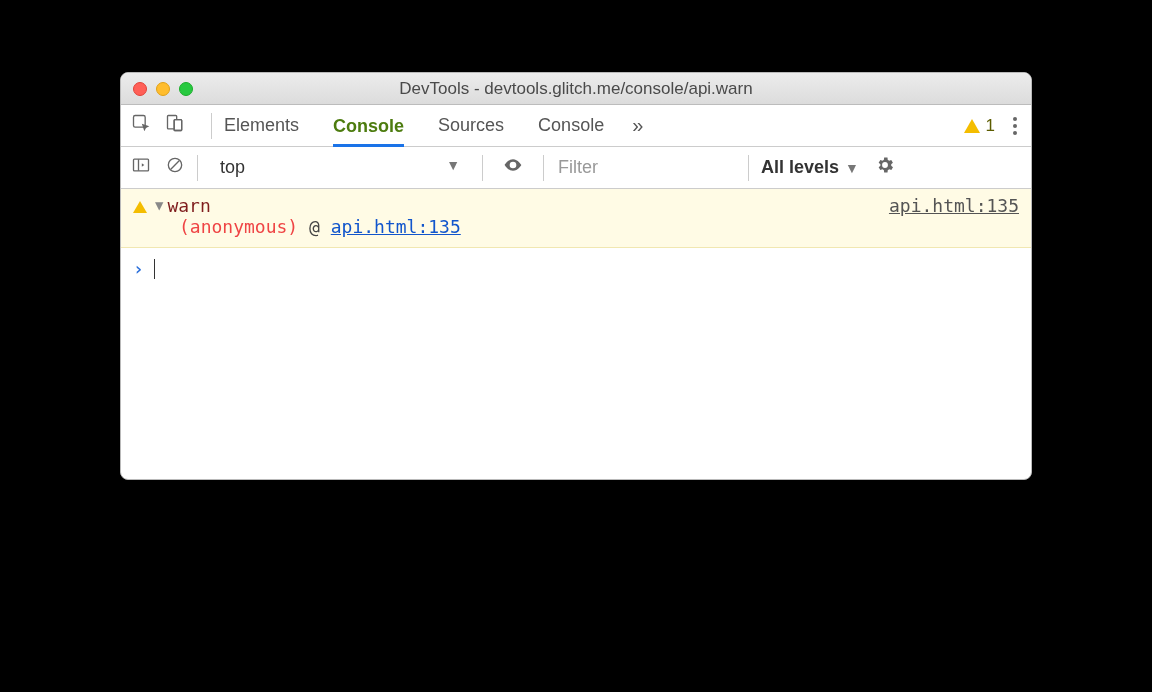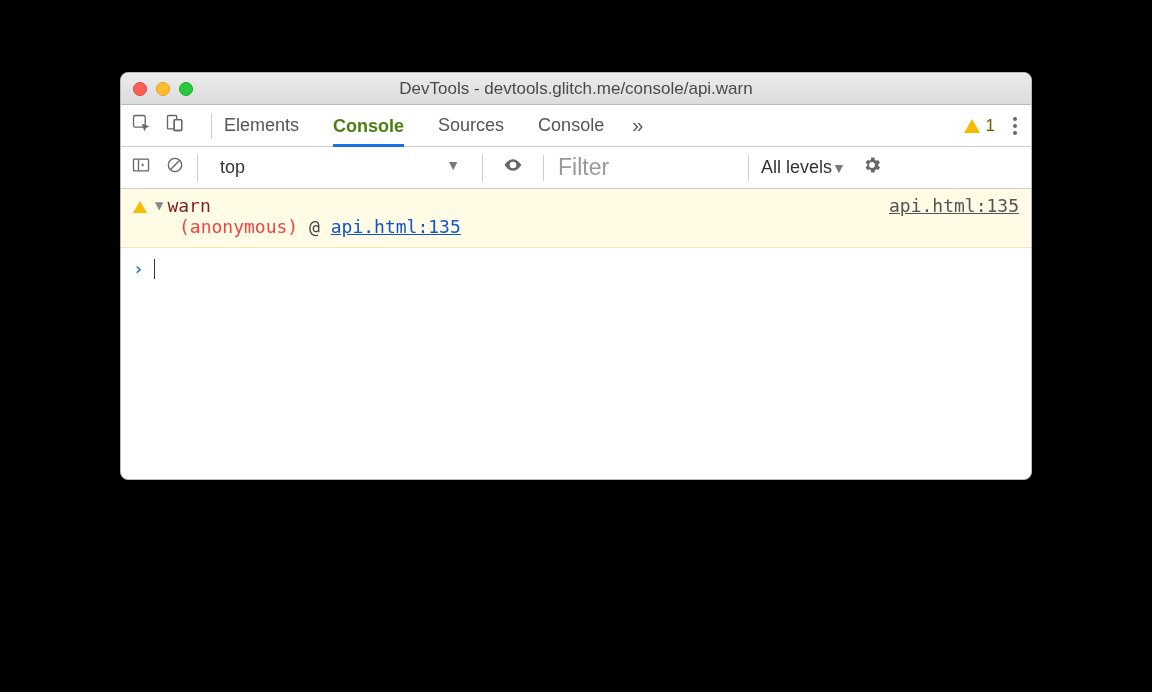--- a/index.html
+++ b/index.html
@@ -78,25 +78,25 @@
   }
   .tsep { width:1px; height:26px; background:#ccc; margin:0 12px;}
   .context-select{
     display:flex; align-items:flex-start; justify-content:space-between;
     padding: 2px 10px; font-size:18px; color:#333; cursor:pointer;
     width:260px; position:relative;
   }
   .context-select .chev { color:#777; font-size:14px;}
   .eye { margin:0 8px; cursor:pointer;}
   .filter-input{
-    border:none; outline:none; font-size:23px;
+    border:none; outline:none; font-size:18px;
     width:180px; color:#333; padding:4px 2px;
   }
   .filter-input::placeholder{color:#999;}
-  .levels { display:flex; align-items:center; color:#333; cursor:pointer;}
+  .levels { display:flex; align-items:center; gap:6px; color:#333; cursor:pointer;font-weight:bold;}
   .levels .chev{color:#777; font-size:14px;}
   .gear { margin-left:16px; cursor:pointer;}
   
   .console {
     min-height: 290px;
     font-family: Menlo, Consolas, monospace;
     font-size:18px;
   }
   .log-warn {
     background:#fffbe5;

